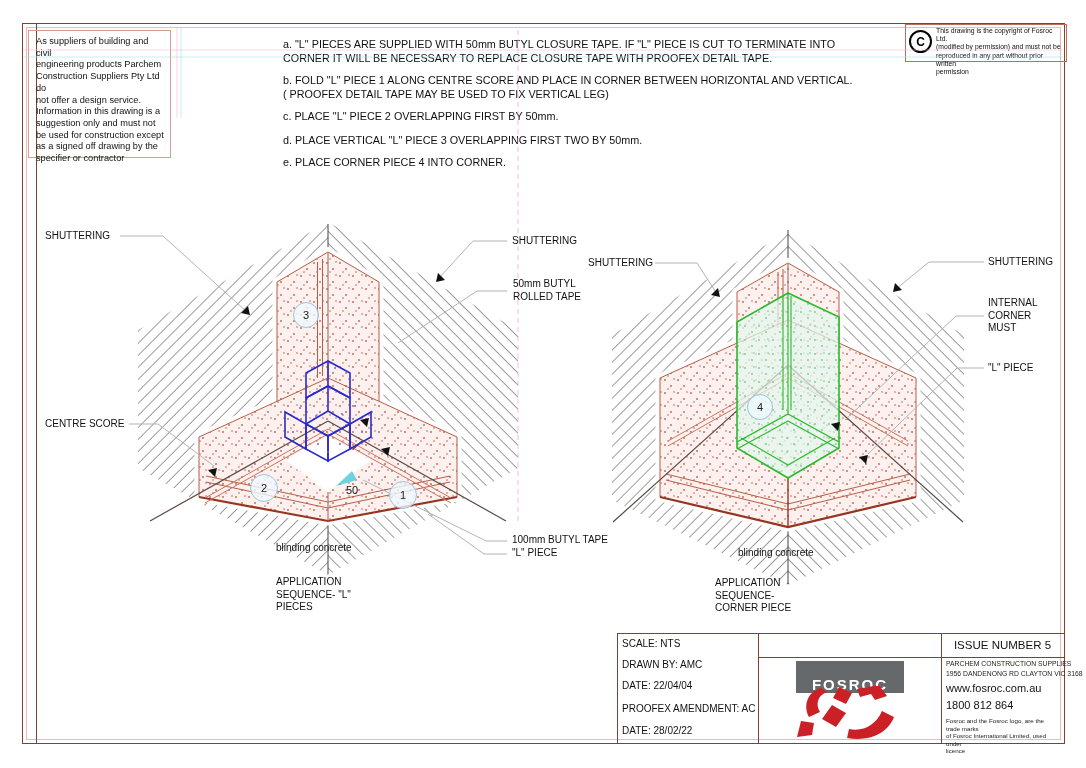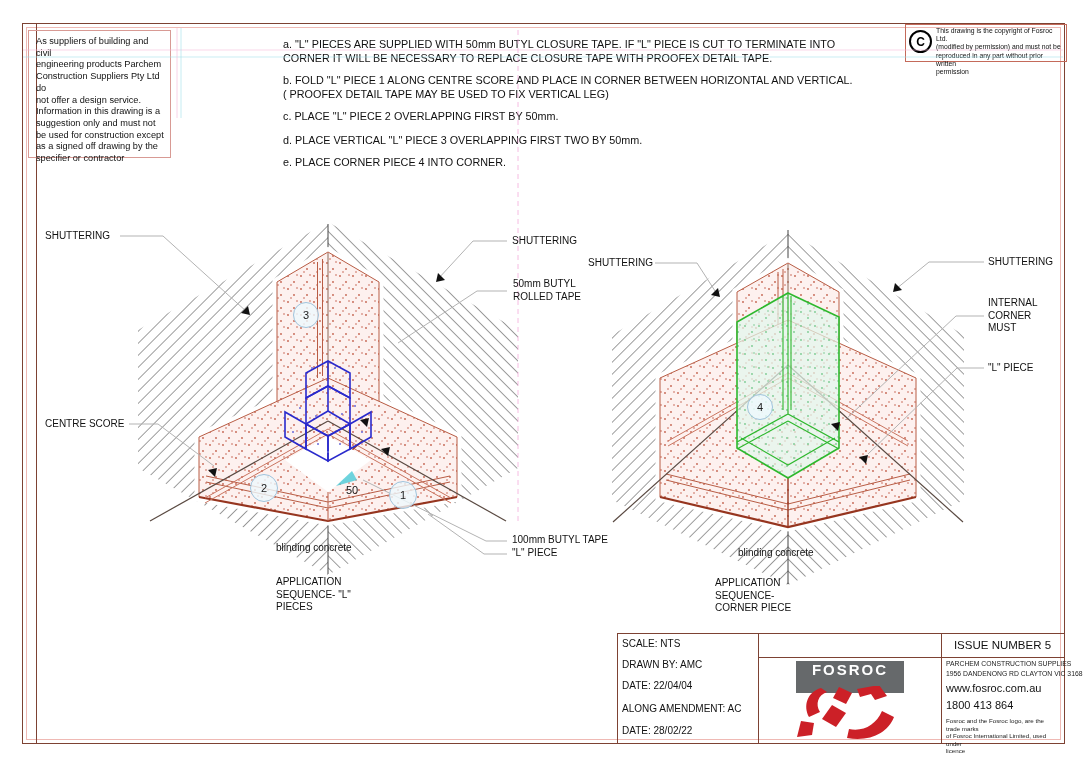--- a/index.html
+++ b/index.html
@@ -29,21 +29,21 @@
   .tb-text{position:absolute;font-size:10px;color:#111;}
   .dwgnum{position:absolute;left:758px;top:633px;width:183px;height:24px;display:flex;align-items:center;
           justify-content:center;font-size:16px;color:#111;}
   .issue{position:absolute;left:941px;top:633px;width:123px;height:24px;display:flex;align-items:center;
          justify-content:center;font-size:11.5px;color:#111;}
   .maintitle{position:absolute;left:60px;top:670px;font-size:14.5px;letter-spacing:.5px;color:#111;}
   .parch{position:absolute;left:946px;font-size:6.8px;color:#222;}
   .weburl{position:absolute;left:946px;font-size:11px;color:#111;}
   .tmnote{position:absolute;left:946px;width:112px;font-size:6.2px;line-height:7.6px;color:#222;white-space:pre-line;}
   .fosroc-gray{position:absolute;left:796px;top:661px;width:108px;height:32px;background:#66696b;
-               display:flex;align-items:flex-start;justify-content:center;}
+               display:flex;align-items:flex-end;justify-content:center;}
   .fosroc-word{color:#fff;font-weight:bold;font-size:15px;letter-spacing:2px;}
 </style>
 </head>
 <body>
 
 <div id="page">
 
   <div class="frame"></div>
   <div class="frame-inner"></div>
   <div class="bindline"></div>
@@ -281,21 +281,21 @@
 
   <div class="tb-line" style="left:617px;top:633px;width:447px;height:1.4px"></div>
   <div class="tb-line" style="left:617px;top:633px;width:1.4px;height:110px"></div>
   <div class="tb-line" style="left:758px;top:633px;width:1.4px;height:110px"></div>
   <div class="tb-line" style="left:941px;top:633px;width:1.4px;height:110px"></div>
   <div class="tb-line" style="left:758px;top:657px;width:306px;height:1.4px"></div>
 
   <div class="tb-text" style="left:622px;top:638px">SCALE: NTS</div>
   <div class="tb-text" style="left:622px;top:659px">DRAWN BY: AMC</div>
   <div class="tb-text" style="left:622px;top:680px">DATE: 22/04/04</div>
-  <div class="tb-text" style="left:622px;top:703px">ALONG AMENDMENT: AC</div>
+  <div class="tb-text" style="left:622px;top:703px">PROOFEX AMENDMENT: AC</div>
   <div class="tb-text" style="left:622px;top:725px">DATE: 28/02/22</div>
 
   <div class="issue">ISSUE NUMBER 5</div>
 
   <div class="fosroc-gray">
     <span class="fosroc-word">FOSROC</span>
   </div>
   <svg class="abs" style="left:795px;top:686px" width="110" height="56">
     <g fill="#cc2027">
       <path d="M26,2 C12,6 8,20 14,31 L25,26 C20,18 23,9 32,6 Z"></path>
@@ -303,18 +303,18 @@
       <path d="M62,3 l22,-4 l8,11 l-12,4 l-4,-6 l-11,3 Z"></path>
       <path d="M37,19 l14,8 l-10,14 l-14,-8 Z"></path>
       <path d="M6,35 l13,2 l-2,12 l-15,2 Z"></path>
       <path d="M52,52 C75,56 93,47 99,31 L87,25 C81,39 68,46 54,43 Z"></path>
     </g>
   </svg>
 
   <div class="parch" style="top:660px">PARCHEM CONSTRUCTION SUPPLIES</div>
   <div class="parch" style="top:670px">1956 DANDENONG RD CLAYTON VIC 3168</div>
   <div class="weburl" style="top:682px">www.fosroc.com.au</div>
-  <div class="weburl" style="top:699px">1800 413 864</div>
+  <div class="weburl" style="top:699px">1800 812 864</div>
   <div class="tmnote" style="top:717px">Fosroc and the Fosroc logo, are the trade marks
 of Fosroc International Limited, used under
 licence</div>
 
 </div>
 
 </body></html>

